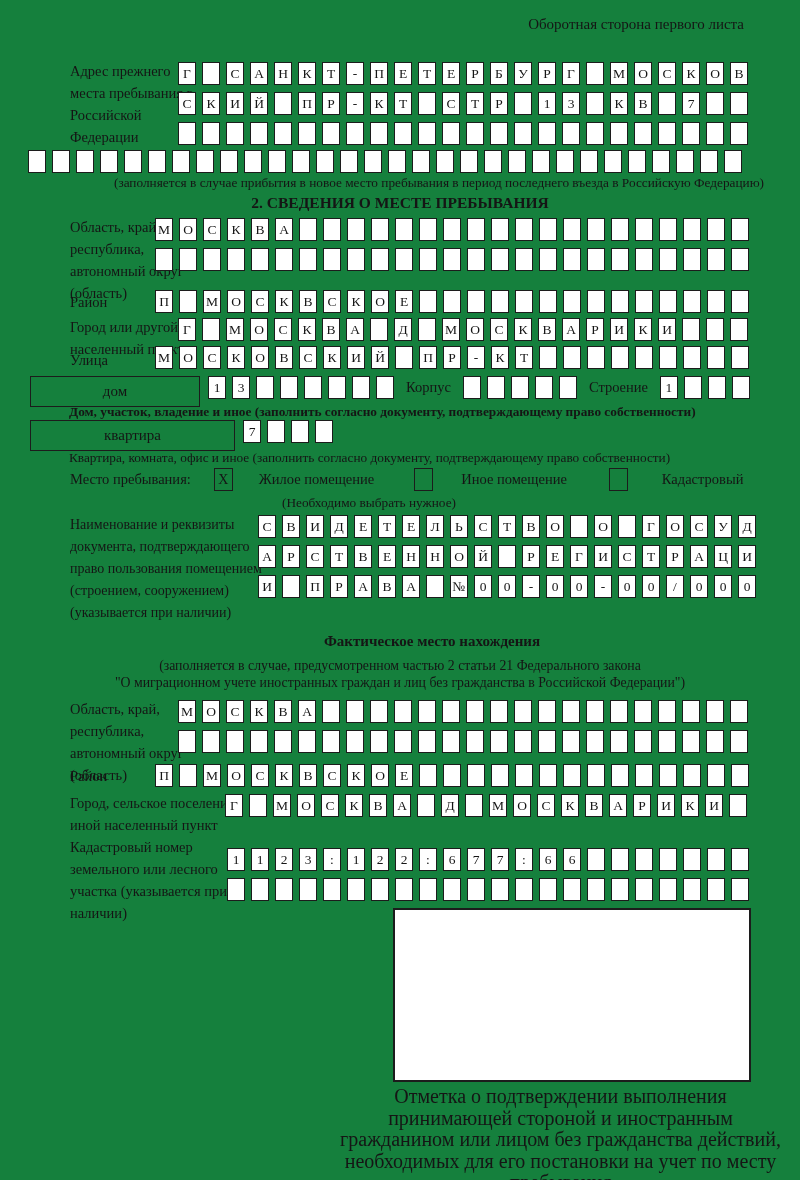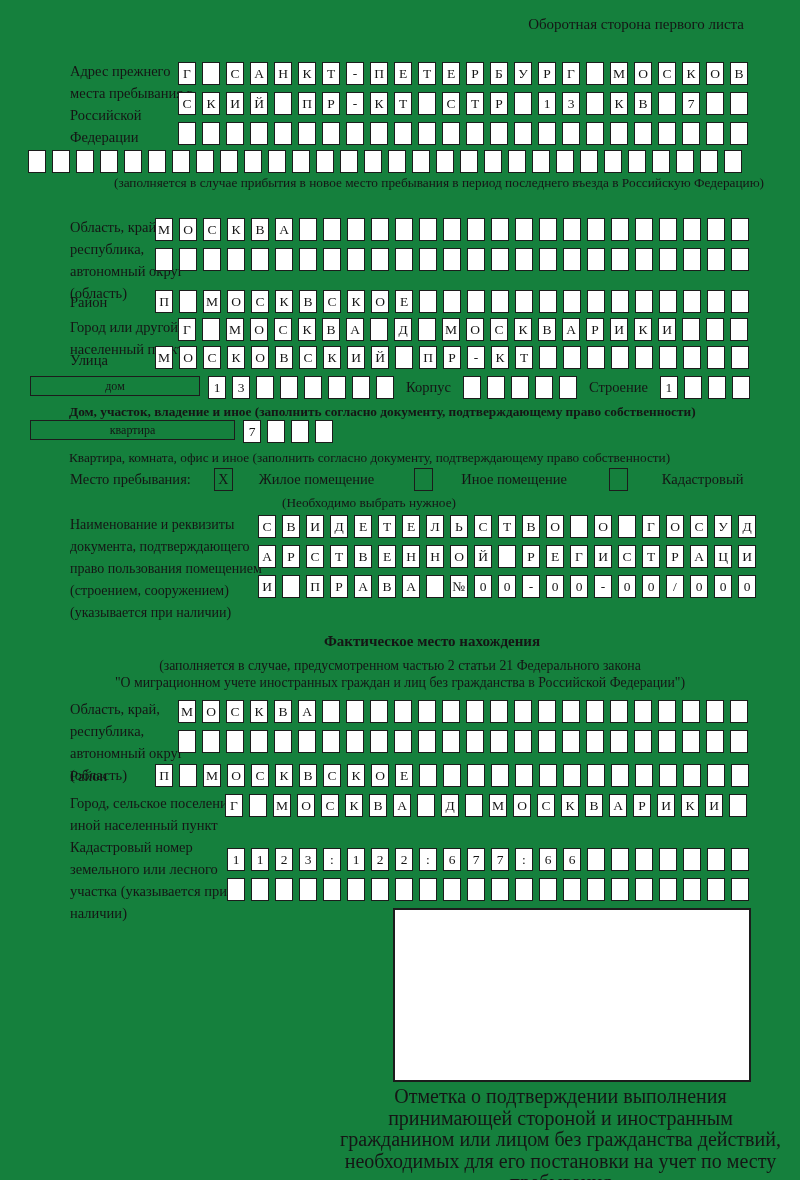--- a/index.html
+++ b/index.html
@@ -8,22 +8,22 @@
   .abs{position:absolute;}
   .grid{position:absolute;display:flex;gap:6px;}
   .grid-inline{display:flex;gap:6px;}
   .cell{box-sizing:border-box;width:18px;height:23px;border:1.6px solid #1c1c1c;
         display:flex;align-items:center;justify-content:center;
         font-size:13.5px;line-height:1;background:#fff;}
   .label{font-size:14.5px;line-height:22px;}
   .note{font-size:13.3px;padding-left:39px;}
   .center{width:100%;text-align:center;}
   .sec-title{font-weight:bold;font-size:15.5px;}
-  .wide-box{box-sizing:border-box;height:20px;border:1.6px solid #1c1c1c;
-            display:flex;align-items:center;justify-content:center;font-size:12px;}
+  .wide-box{box-sizing:border-box;height:31px;border:1.6px solid #1c1c1c;
+            display:flex;align-items:center;justify-content:center;font-size:15px;}
   .inline-label{font-size:14.5px;padding-top:3px;margin:0 4px;}
   .row-flex{position:absolute;display:flex;align-items:flex-start;gap:8px;}
   .checkbox{box-sizing:border-box;width:19px;height:23px;border:1.6px solid #1c1c1c;
             display:flex;align-items:center;justify-content:center;font-size:14px;}
   .stamp-box{box-sizing:border-box;border:2px solid #1c1c1c;background:#fff;}
 </style>
 </head>
 <body>
 
 <div class="page">
@@ -136,20 +136,21 @@
       <div class="cell"></div>
       <div class="cell"></div>
       <div class="cell"></div>
       <div class="cell"></div>
       <div class="cell"></div>
       <div class="cell"></div>
       <div class="cell"></div>
     </div>
   <div class="abs note center" style="top:175px;">(заполняется в случае прибытия в новое место пребывания в период последнего въезда в Российскую Федерацию)</div>
 
+  <div class="abs sec-title center" style="top:194px;">2. СВЕДЕНИЯ О МЕСТЕ ПРЕБЫВАНИЯ</div>
 
   <div class="abs label" style="left:70px;top:216px;width:118px;">Область, край, республика, автономный округ (область)</div>
   <div class="grid" style="left:155px;top:218px;">
       <div class="cell">М</div>
       <div class="cell">О</div>
       <div class="cell">С</div>
       <div class="cell">К</div>
       <div class="cell">В</div>
       <div class="cell">А</div>
       <div class="cell"></div>

